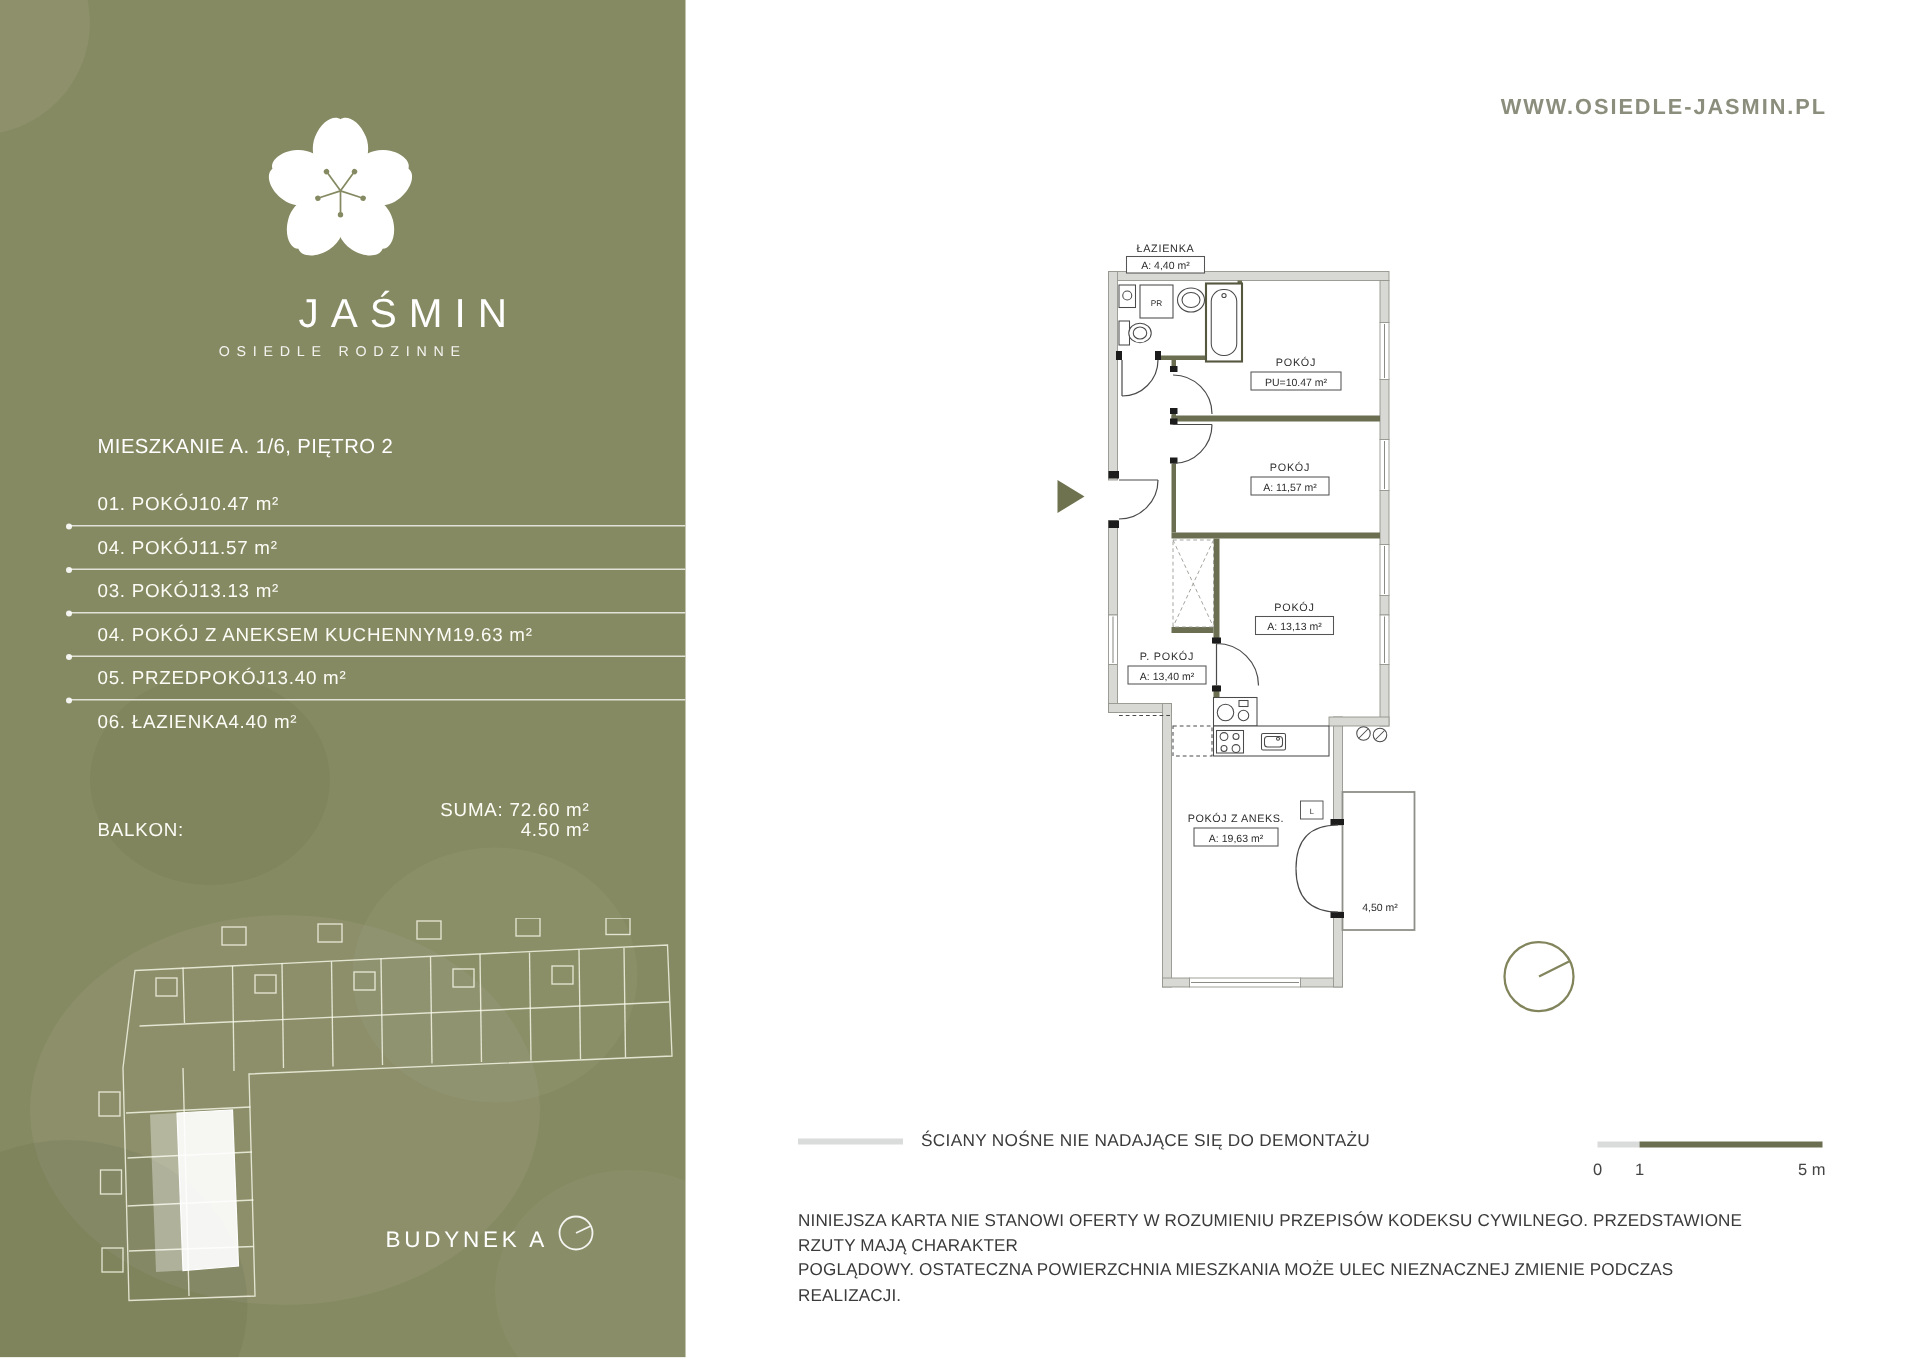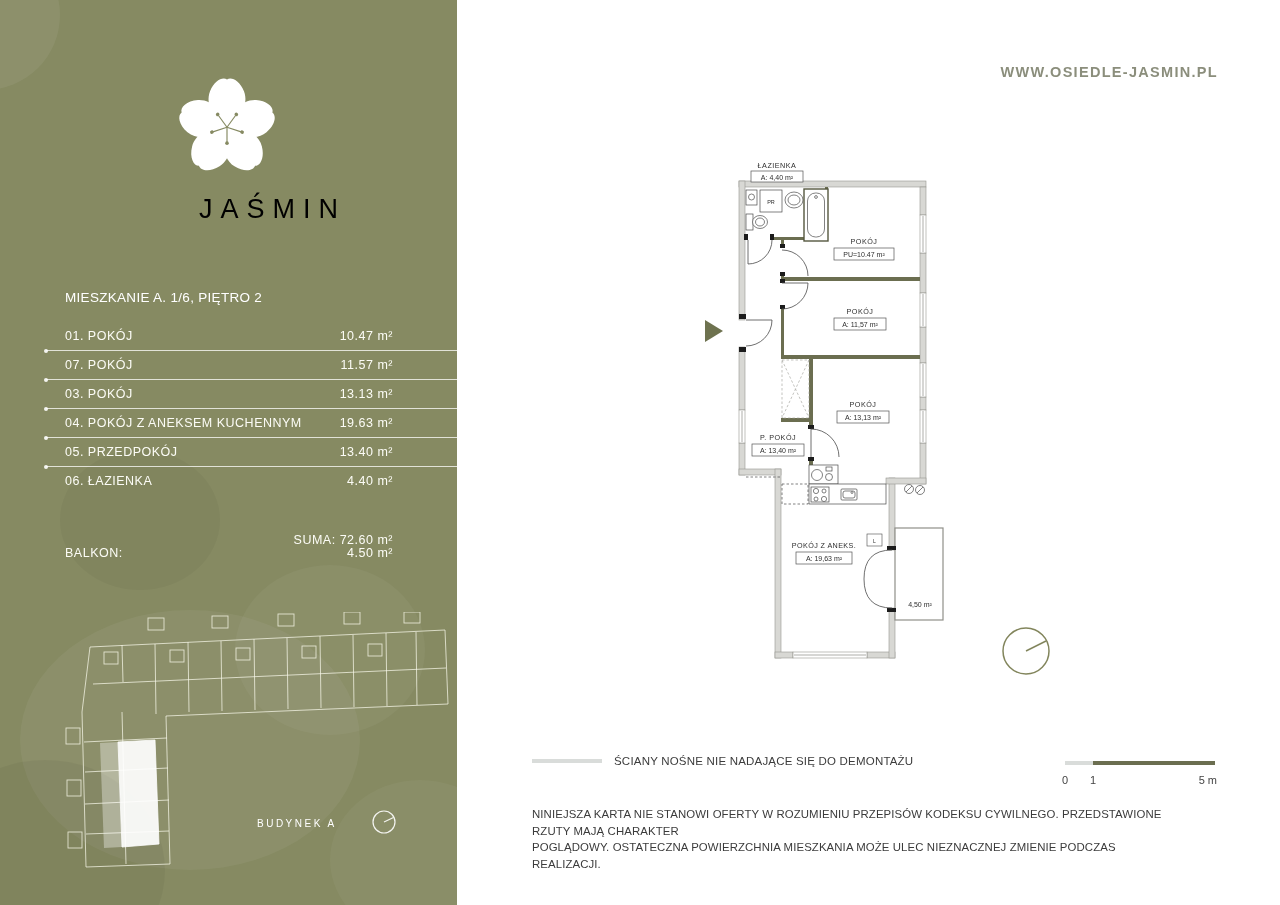--- a/index.html
+++ b/index.html
@@ -2,37 +2,37 @@
 <html><head>
 <meta charset="utf-8">
 <style>
   html,body{margin:0;padding:0;background:#fff;}
   .page{position:relative;width:1280px;height:905px;background:#ffffff;overflow:hidden;
         font-family:"Liberation Sans",sans-serif;}
   
   .sidebar{position:absolute;left:0;top:0;width:457px;height:905px;background:#868a62;overflow:hidden;}
   .sidebar-pattern{position:absolute;left:0;top:0;width:457px;height:905px;}
   .logo{position:absolute;left:174px;top:70px;width:106px;height:106px;}
-  .brand-name{position:absolute;left:0;top:194px;width:545px;text-align:center;color:#000000;
+  .brand-name{position:absolute;left:0;top:194px;width:545px;text-align:center;color:#ffffff;
               font-size:27px;font-weight:400;letter-spacing:8px;}
   .brand-tagline{position:absolute;left:0;top:229px;width:457px;text-align:center;color:rgba(255,255,255,.9);
               font-size:9.5px;letter-spacing:4.5px;}
   .apt-heading{position:absolute;left:65px;top:290px;color:#ffffff;font-size:13.5px;font-weight:normal;letter-spacing:.3px;}
   .room-list{position:absolute;left:0;top:322px;width:457px;}
-  .room-row{height:28px;display:flex;align-items:center;justify-content:space-between;
+  .room-row{height:28px;display:flex;align-items:center;justify-content:flex-start;
             padding:0 64px 0 65px;color:#fcfcf6;font-size:12.5px;letter-spacing:.5px;}
   .room-divider{height:1px;background:rgba(255,255,255,.75);margin-left:46px;position:relative;}
   .room-divider::before{content:"";position:absolute;left:-2px;top:-1.5px;width:4px;height:4px;
             border-radius:50%;background:rgba(255,255,255,.9);}
   .suma-row{position:absolute;left:65px;top:533px;width:328px;text-align:right;color:#fcfcf6;
             font-size:12.5px;letter-spacing:.5px;}
   .balkon-row{position:absolute;left:65px;top:546px;width:328px;display:flex;justify-content:space-between;
             color:#fcfcf6;font-size:12.5px;letter-spacing:.5px;}
   .mini-plan{position:absolute;left:60px;top:612px;width:395px;height:265px;}
-  .budynek-label{position:absolute;left:257px;top:818px;color:#ffffff;font-size:10px;letter-spacing:2.5px;}
+  .budynek-label{position:absolute;left:257px;top:818px;color:#ffffff;font-size:15px;letter-spacing:2.5px;}
   .mini-compass{position:absolute;left:371px;top:809px;width:26px;height:26px;}
   
   .website{position:absolute;right:62px;top:64px;color:#8b8e7c;font-size:14.5px;font-weight:bold;letter-spacing:1.3px;margin-left:28px;}
   .floorplan{position:absolute;left:690px;top:150px;width:280px;height:540px;}
   .floorplan text{font-family:"Liberation Sans",sans-serif;fill:#2d2d2d;}
   .compass{position:absolute;left:1001px;top:626px;width:50px;height:50px;}
   .legend{position:absolute;left:532px;top:752px;}
   .legend-row{display:flex;align-items:center;height:18px;}
   .legend-line{width:70px;height:4px;margin-right:12px;}
   .legend-line.partition{background:#6b6e50;}
@@ -101,31 +101,32 @@
             <circle cx="50" cy="39" r="1.7" stroke="none"></circle>
           </g>
         <g transform="rotate(324,50,54)">
             <line x1="50" y1="54" x2="50" y2="40"></line>
             <circle cx="50" cy="39" r="1.7" stroke="none"></circle>
           </g>
       </g>
     </svg>
 
     <div class="brand-name">JAŚMIN</div>
+    <div class="brand-tagline">OSIEDLE RODZINNE</div>
 
     <div class="apt-heading">MIESZKANIE A. 1/6, PIĘTRO 2</div>
 
     <div class="room-list">
       <div class="room-row">
         <span>01. POKÓJ</span>
         <span>10.47 m²</span>
       </div>
       <div class="room-divider"></div>
       <div class="room-row">
-        <span>07. POKÓJ</span>
+        <span>04. POKÓJ</span>
         <span>11.57 m²</span>
       </div>
       <div class="room-divider"></div>
       <div class="room-row">
         <span>03. POKÓJ</span>
         <span>13.13 m²</span>
       </div>
       <div class="room-divider"></div>
       <div class="room-row">
         <span>04. POKÓJ Z ANEKSEM KUCHENNYM</span>

